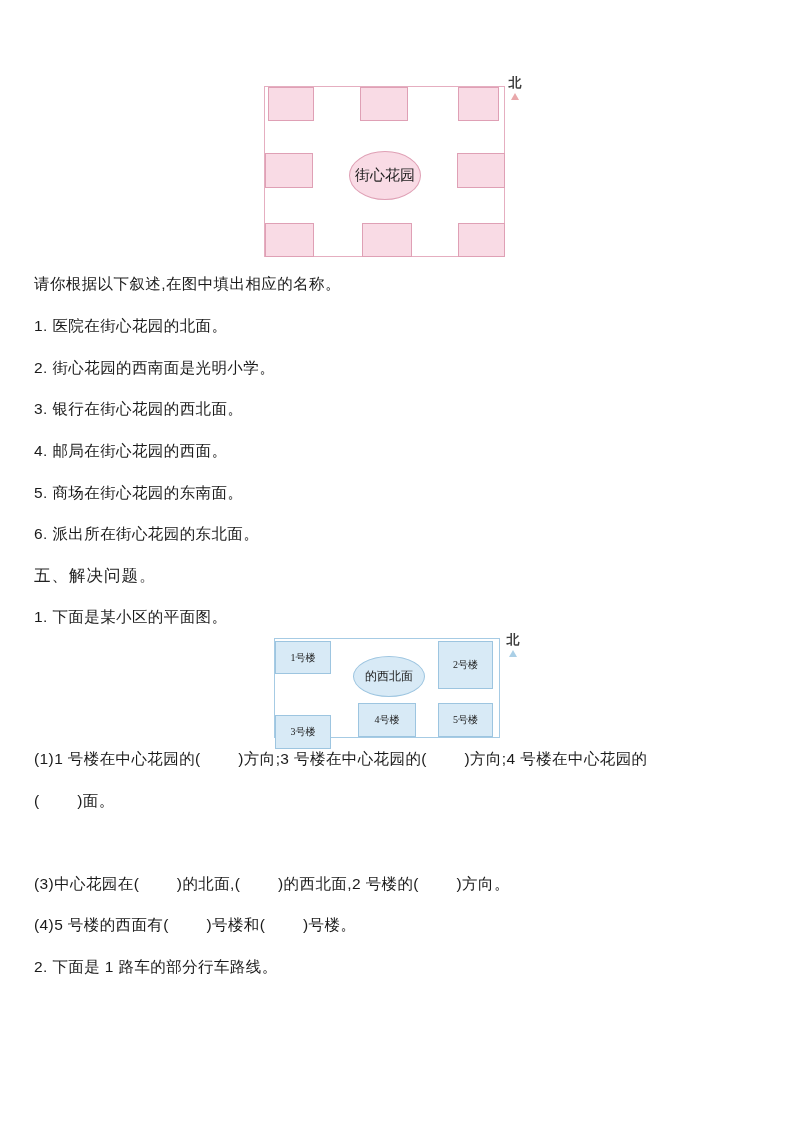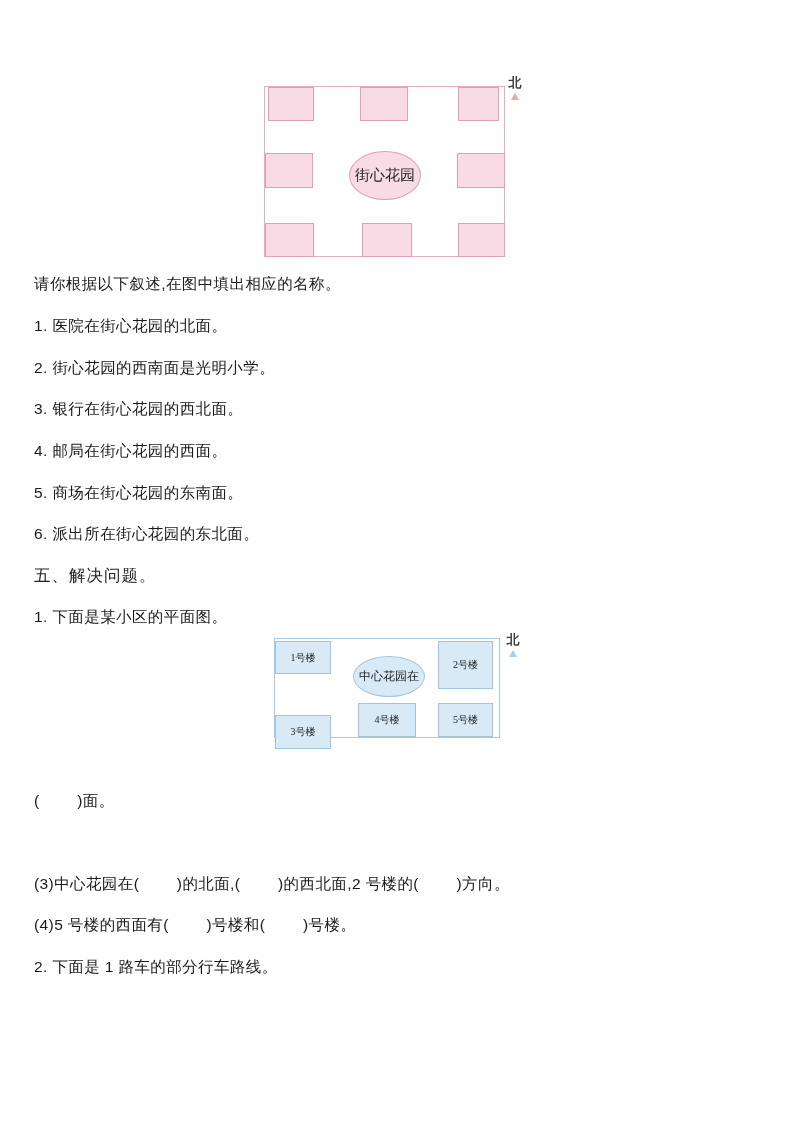--- a/index.html
+++ b/index.html
@@ -87,27 +87,28 @@
     <div class="bbox" style="left:0;     top:76px; width:56px; height:34px;">
       <span>3号楼</span>
     </div>
     <div class="bbox" style="left:83px;  top:64px; width:58px; height:34px;">
       <span>4号楼</span>
     </div>
     <div class="bbox" style="left:163px; top:64px; width:55px; height:34px;">
       <span>5号楼</span>
     </div>
     <div class="oval oval2" style="left:78px; top:17px; width:72px; height:41px;">
-      <span>中心花园在</span>
+      <span>的西北面</span>
     </div>
   </div>
   <div class="north north2">
     <span class="north-char">北</span>
     <div class="tri tri-blue"></div>
   </div>
 
+  <div class="line" style="top:749px;">(1)1 号楼在中心花园的(&nbsp;&nbsp;&nbsp;&nbsp;&nbsp;&nbsp;&nbsp;&nbsp;)方向;3 号楼在中心花园的(&nbsp;&nbsp;&nbsp;&nbsp;&nbsp;&nbsp;&nbsp;&nbsp;)方向;4 号楼在中心花园的</div>
   <div class="line" style="top:791px;">(&nbsp;&nbsp;&nbsp;&nbsp;&nbsp;&nbsp;&nbsp;&nbsp;)面。</div>
   <div class="line" style="top:874px;">(3)中心花园在(&nbsp;&nbsp;&nbsp;&nbsp;&nbsp;&nbsp;&nbsp;&nbsp;)的北面,(&nbsp;&nbsp;&nbsp;&nbsp;&nbsp;&nbsp;&nbsp;&nbsp;)的西北面,2 号楼的(&nbsp;&nbsp;&nbsp;&nbsp;&nbsp;&nbsp;&nbsp;&nbsp;)方向。</div>
   <div class="line" style="top:915px;">(4)5 号楼的西面有(&nbsp;&nbsp;&nbsp;&nbsp;&nbsp;&nbsp;&nbsp;&nbsp;)号楼和(&nbsp;&nbsp;&nbsp;&nbsp;&nbsp;&nbsp;&nbsp;&nbsp;)号楼。</div>
 
   <div class="line" style="top:957px;">2. 下面是 1 路车的部分行车路线。</div>
 
 </div>
 
 </body></html>

